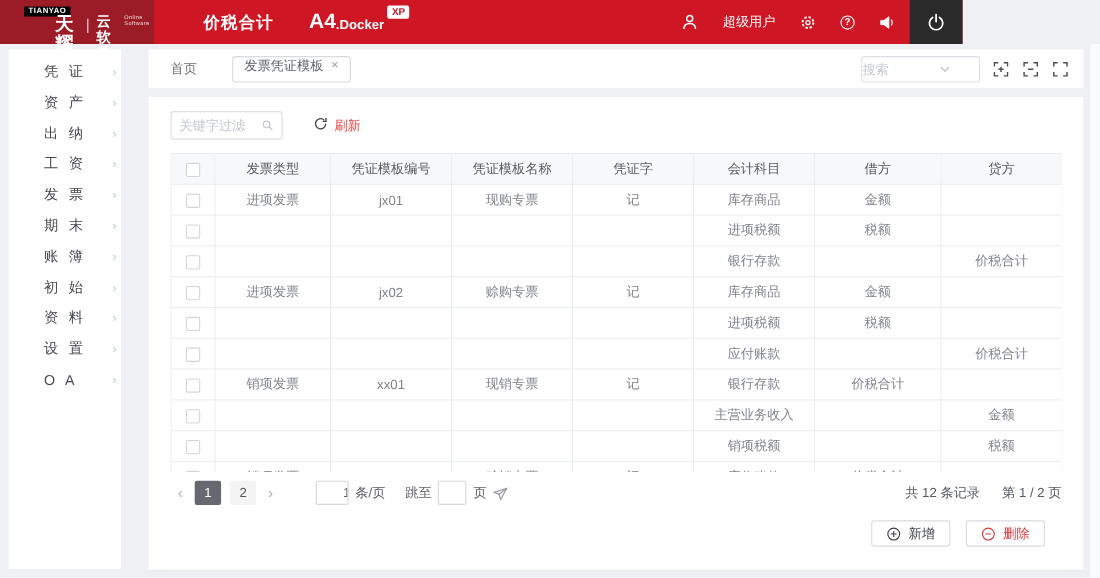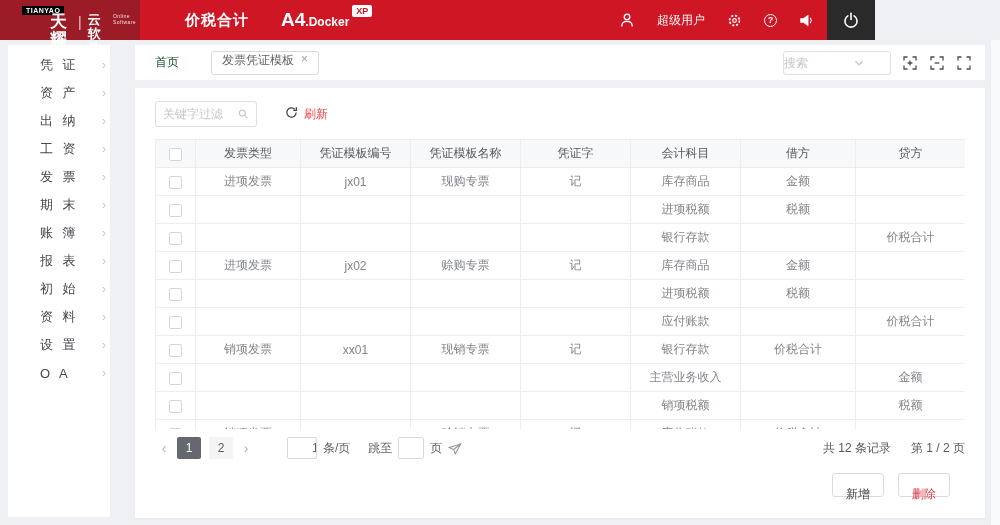--- a/index.html
+++ b/index.html
@@ -36,21 +36,21 @@
 
   
   .sidebar{position:absolute;top:45px;left:8px;width:102px;bottom:8px;background:#fff;padding-top:6px;}
   .side-item{height:28px;display:flex;align-items:center;padding:0 4px 0 32px;cursor:pointer;}
   .side-label{font-size:13px;color:#45484d;letter-spacing:3px;flex:1;white-space:nowrap;}
   .side-chev{color:#c3c7cd;font-size:12px;}
   .side-chev::after{content:"›";}
 
   
   .tabstrip{position:absolute;top:45px;left:135px;width:850px;height:35px;background:#fff;display:flex;align-items:center;padding:0 8px 0 20px;}
-  .tab-home{font-size:12px;color:#14532d;margin-right:32px;cursor:pointer;}
+  .tab-home{font-size:12px;color:#737373;margin-right:32px;cursor:pointer;}
   .tab-active{height:24px;border:1px solid #d8dbde;border-radius:3px;background:#fff;display:flex;align-items:flex-start;padding:0 10px;font-size:12px;color:#5f6368;cursor:pointer;}
   .tab-close{margin-left:7px;color:#9a9ea3;font-size:12px;cursor:pointer;}
   .tab-spacer{flex:1;}
   .search-select{width:108px;height:24px;border:1px solid #dcdfe4;border-radius:3px;display:flex;align-items:center;padding:0 0;margin-right:12px;background:#fff;}
   .search-select input{border:none;outline:none;width:70px;font-size:12px;color:#606266;font-family:inherit;}
   .search-select input::placeholder{color:#c3c7cd;}
   .bracket-icons{display:flex;align-items:center;gap:13px;padding-right:6px;}
 
   
   .panel{position:absolute;top:88px;left:135px;width:850px;height:430px;background:#fff;padding:13px 20px;box-shadow:0 1px 3px rgba(0,0,0,.04);}
@@ -76,21 +76,21 @@
   .pg-num{min-width:24px;height:22px;line-height:22px;text-align:center;border-radius:2px;margin:0 4px;background:#f4f4f5;color:#565a60;cursor:pointer;padding:0 4px;}
   .pg-num.active{background:#65696f;color:#fff;}
   .pg-size{margin-left:32px;display:flex;align-items:center;gap:6px;}
   .pg-input{height:22px;border:1px solid #d5d8dc;border-radius:2px;text-align:center;font-size:12px;color:#606266;outline:none;font-family:inherit;padding-left:24px;}
   .w30{width:30px;} .w26{width:26px;}
   .pager-spacer{flex:1;}
   .pg-info{display:flex;gap:20px;color:#565a60;}
 
   
   .action-row{margin-top:14px;display:flex;justify-content:flex-end;gap:14px;padding-right:15px;}
-  .btn{height:24px;border:1px solid #d9dbde;border-radius:3px;background:#fff;display:flex;align-items:center;gap:12px;padding:0 13px;font-size:12px;color:#3c3f44;cursor:pointer;font-family:inherit;flex-direction:column;}
+  .btn{height:24px;border:1px solid #d9dbde;border-radius:3px;background:#fff;display:flex;align-items:center;gap:7px;padding:0 13px;font-size:12px;color:#3c3f44;cursor:pointer;font-family:inherit;}
   .btn-delete{color:var(--accent-delete);}
 
   .scroll-track{position:absolute;top:40px;right:0;width:10px;bottom:0;background:#f9fafb;border-left:1px solid #eceef1;}
 </style>
 </head>
 <body>
 
 <div class="header">
   <div class="logo">
     <span class="logo-tag">TIANYAO</span>
@@ -171,24 +171,20 @@
   <div class="side-item">
     <span class="side-label">期 末</span>
     <span class="side-chev"></span>
   </div>
 
   <div class="side-item">
     <span class="side-label">账 簿</span>
     <span class="side-chev"></span>
   </div>
 
-  <div class="side-item">
-    <span class="side-label">报 表</span>
-    <span class="side-chev"></span>
-  </div>
 
   <div class="side-item">
     <span class="side-label">初 始</span>
     <span class="side-chev"></span>
   </div>
 
   <div class="side-item">
     <span class="side-label">资 料</span>
     <span class="side-chev"></span>
   </div>

